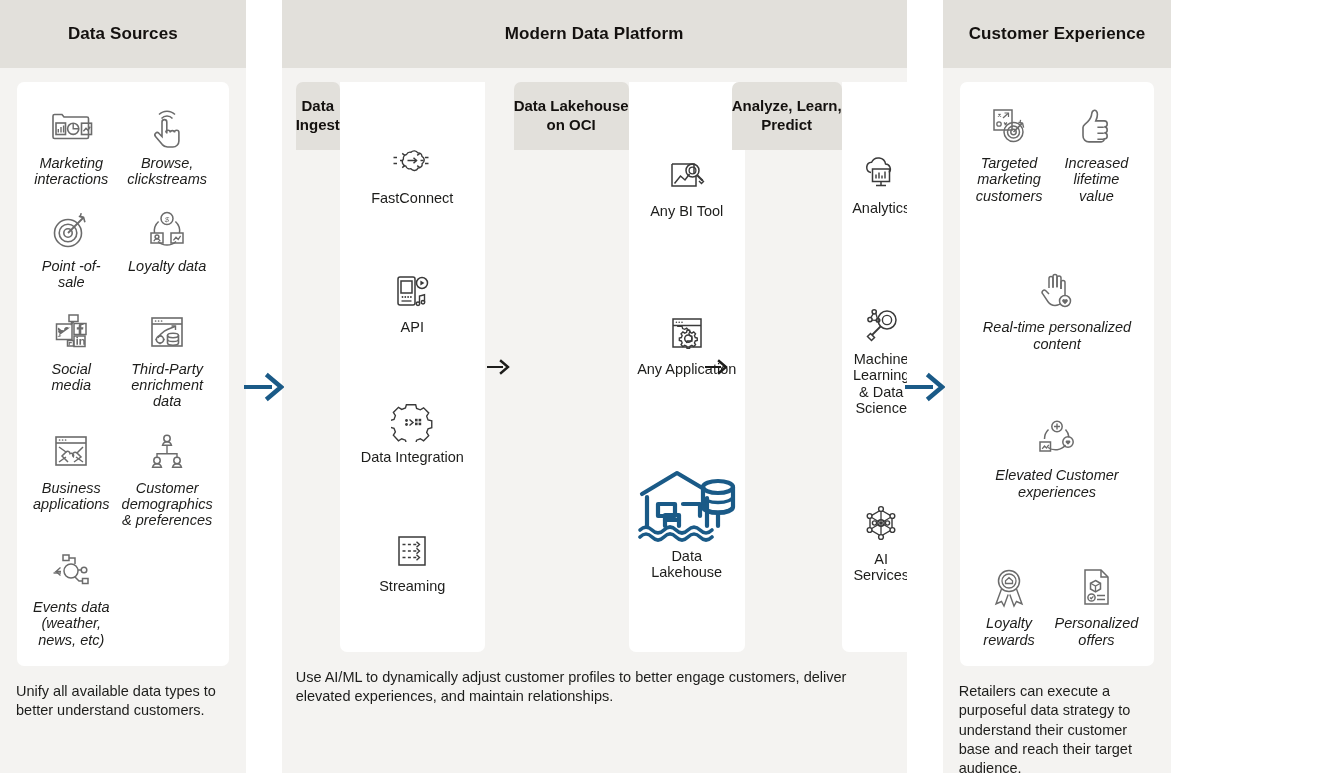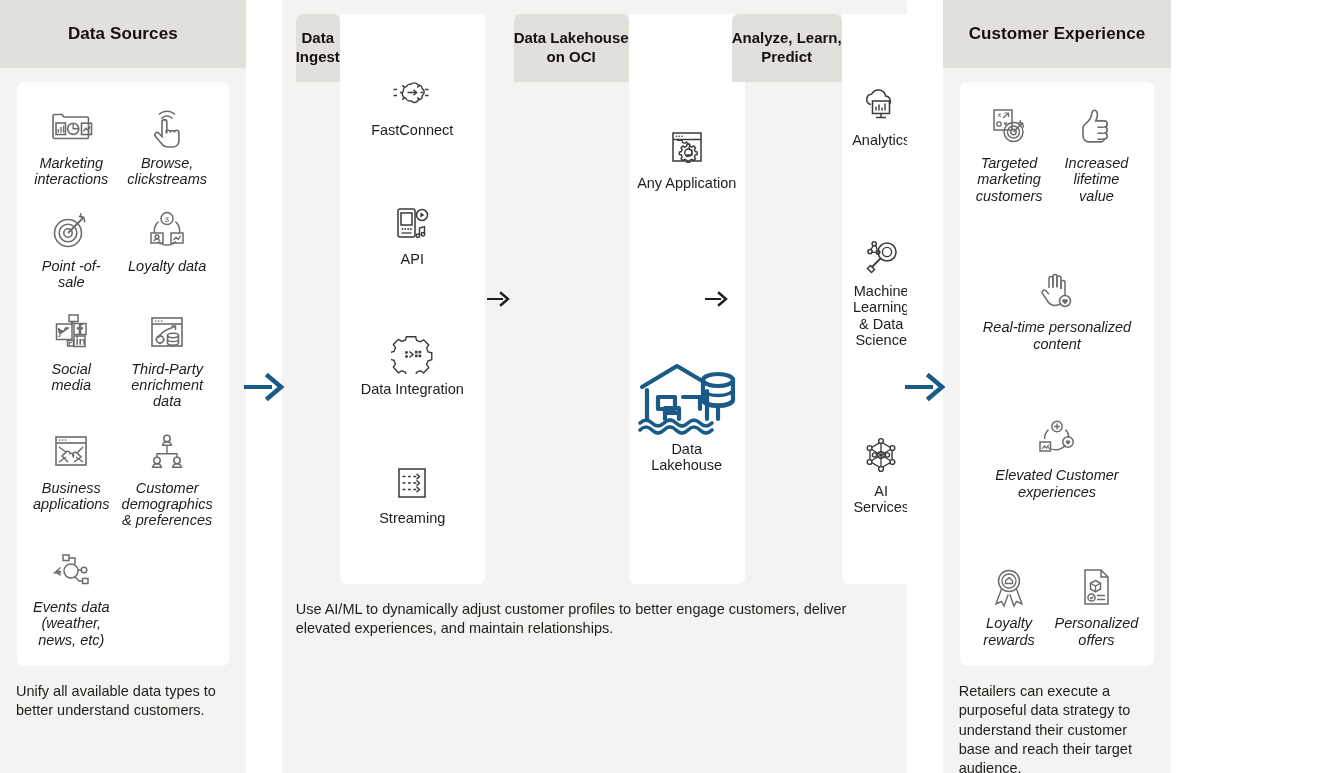--- a/index.html
+++ b/index.html
@@ -323,20 +323,23 @@
   <div class="col-gap">
     <div class="big-arrow">
       <svg width="40" height="30" viewBox="0 0 40 30" fill="none">
         <path d="M0 15h28" stroke="#1a5a87" stroke-width="4"></path>
         <path d="M24 4l13 11-13 11" stroke="#1a5a87" stroke-width="4.5" fill="none" stroke-linecap="square"></path>
       </svg>
     </div>
   </div>
 
   <div class="column col-platform">
+    <div class="col-head">
+      <div class="col-head-title">Modern Data Platform</div>
+    </div>
 
     <div class="platform-body">
 
       <div class="sub">
         <div class="sub-head">
           <div class="sub-head-title">
             <div>Data</div>
             <div>Ingest</div>
           </div>
         </div>
@@ -420,20 +423,34 @@
 
       <div class="sub">
         <div class="sub-head">
           <div class="sub-head-title">
             <div>Data Lakehouse</div>
             <div>on OCI</div>
           </div>
         </div>
         <div class="sub-body">
 
+          <div class="sub-tile">
+            <div class="ico">
+              <svg width="44" height="36" viewBox="0 0 44 36" fill="none" stroke="#3a3a3a" stroke-width="1.5">
+                <path d="M7 6h22v10"></path>
+                <path d="M7 6v22h24V18"></path>
+                <path d="M9.5 25.5l6-7.5 4.5 4 4.5-6" stroke-width="1.5"></path>
+                <circle cx="27.5" cy="12.5" r="6.5"></circle>
+                <circle cx="27.5" cy="12.5" r="3.4" stroke-width="1.3"></circle>
+                <path d="M32.2 17.2l5.3 5.3" stroke-width="2"></path>
+                <path d="M36 21l2.5 2.5-2 2-2.5-2.5" stroke-width="1.4"></path>
+              </svg>
+            </div>
+            <div class="lbl">Any BI Tool</div>
+          </div>
 
           <div class="sub-tile">
             <div class="ico">
               <svg width="40" height="38" viewBox="0 0 40 38" fill="none" stroke="#3a3a3a" stroke-width="1.5">
                 <rect x="6" y="4" width="28" height="28"></rect>
                 <path d="M6 10.5h28"></path>
                 <circle cx="9.4" cy="7.2" r=".8" fill="#3a3a3a" stroke="none"></circle>
                 <circle cx="12.2" cy="7.2" r=".8" fill="#3a3a3a" stroke="none"></circle>
                 <circle cx="15" cy="7.2" r=".8" fill="#3a3a3a" stroke="none"></circle>
                 <path d="M17.2 14h5.6l.6 2.5 2.4.9 2.2-1.3 3.9 3.9-1.3 2.2.9 2.4 2.5.6v5.5h-5.5l-.6 2.5" transform="translate(-5,-1) scale(0.88)"></path>

